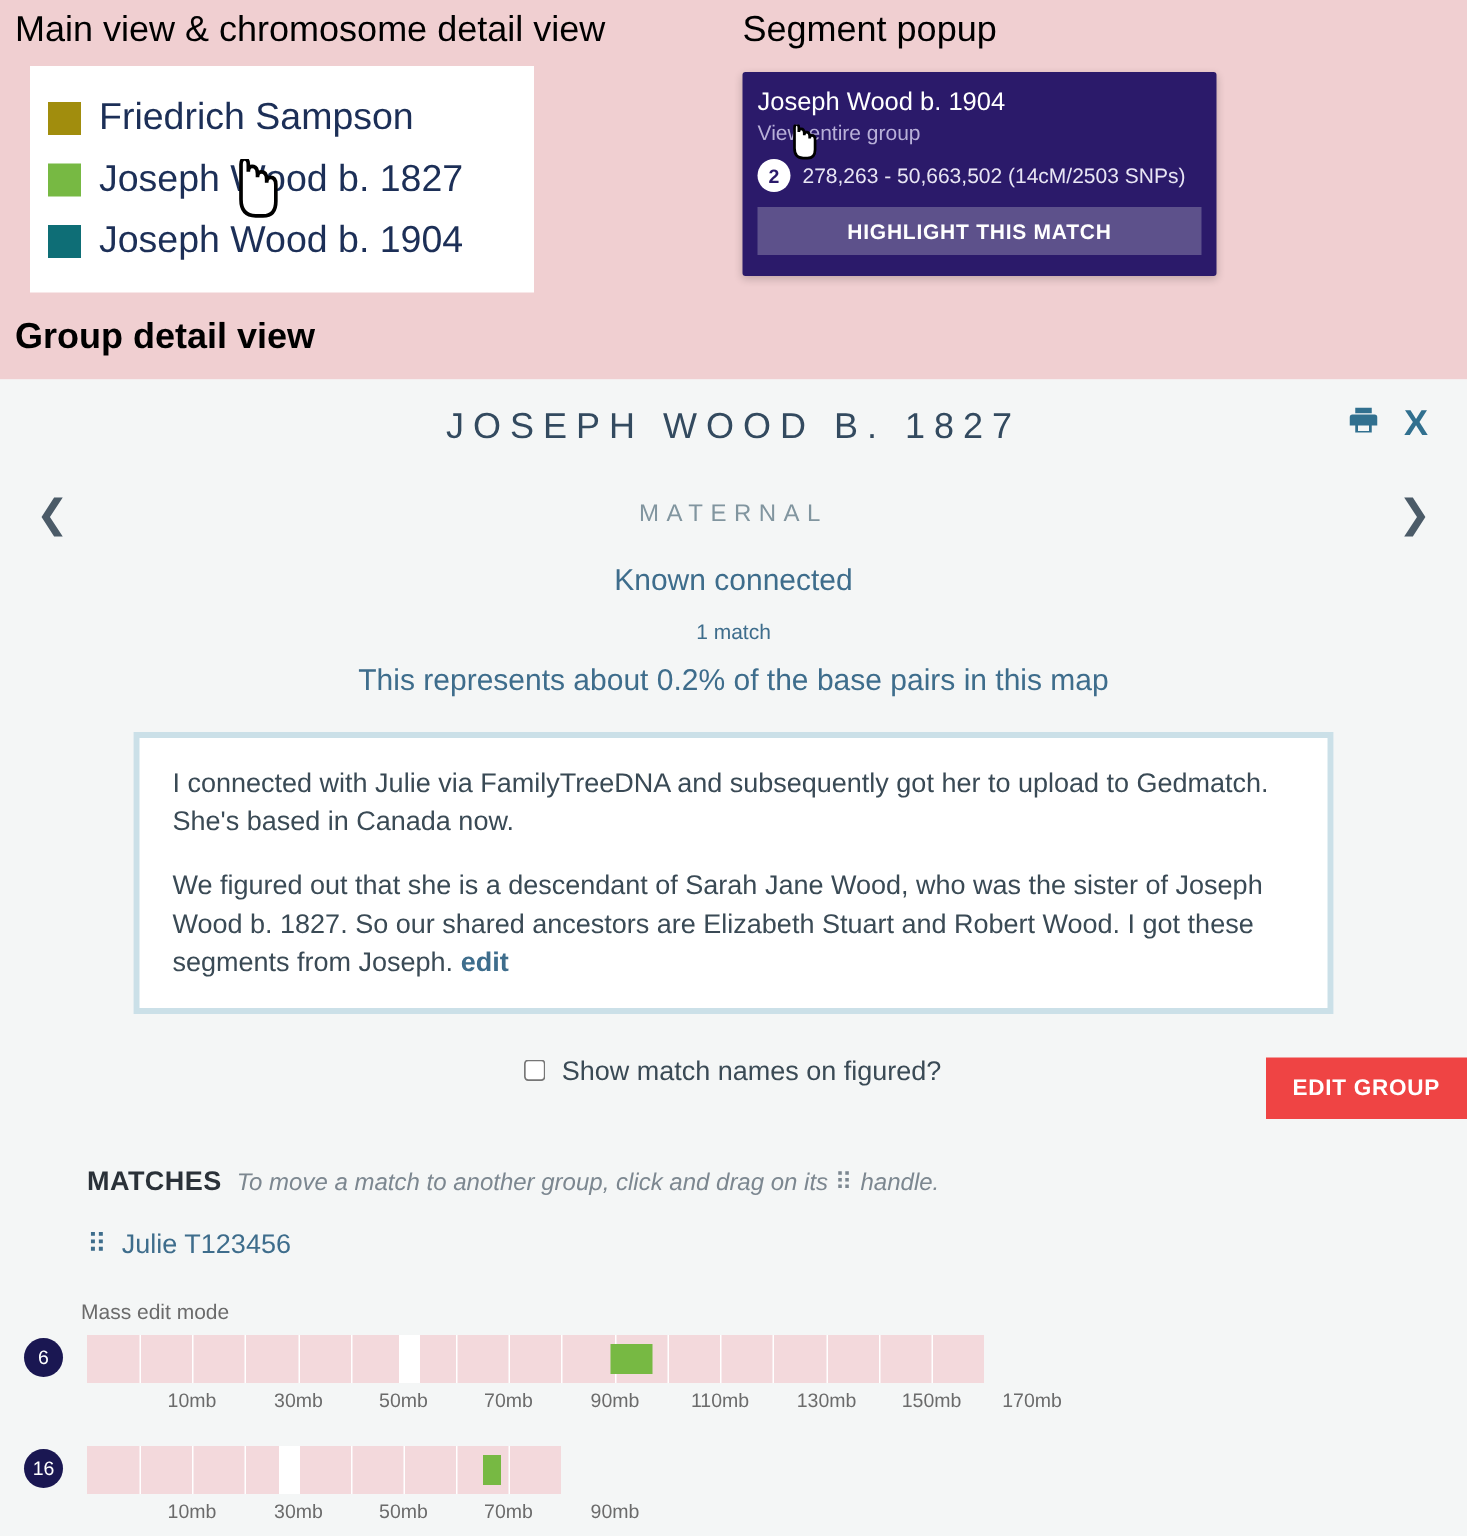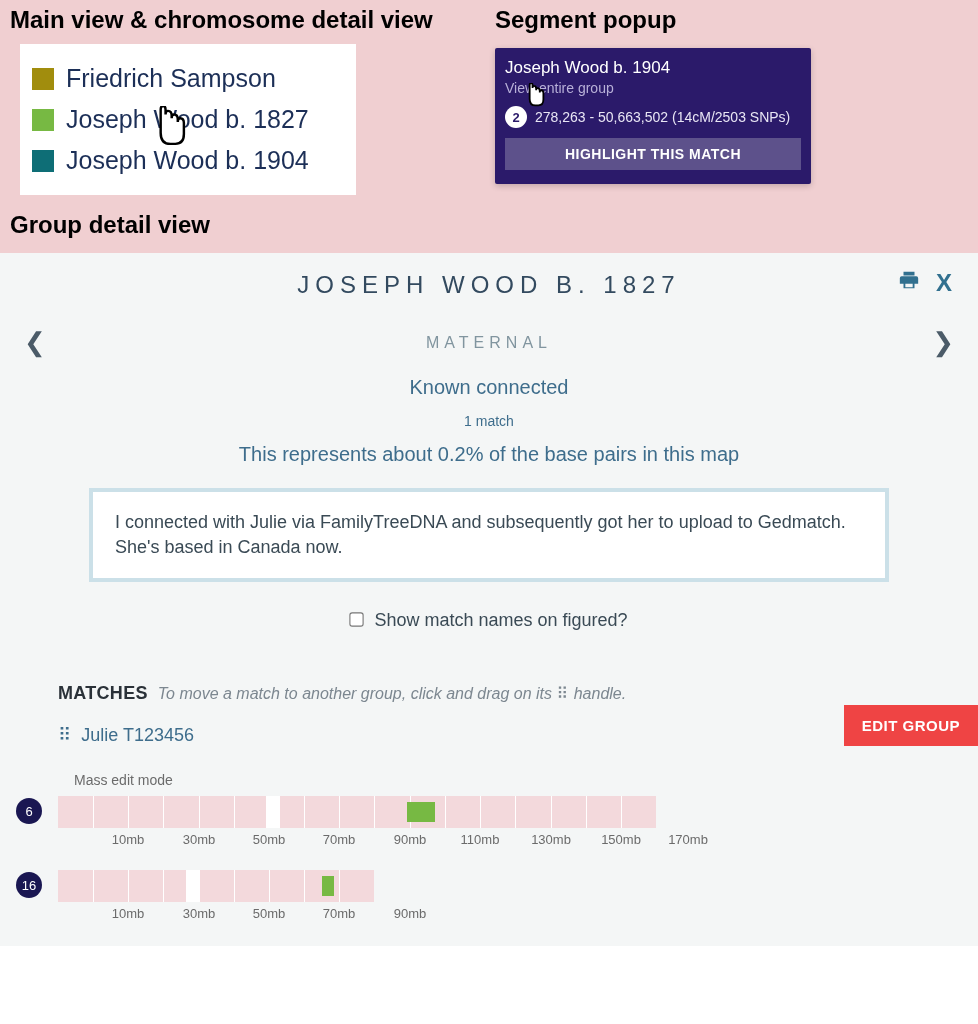--- a/index.html
+++ b/index.html
@@ -2,21 +2,21 @@
 <html><head>
 <meta charset="utf-8">
 <style>
   * { box-sizing: border-box; margin: 0; padding: 0; }
   body { font-family: -apple-system, BlinkMacSystemFont, "Segoe UI", Helvetica, Arial, sans-serif; background:#fff; }
   .page { width:978px; }
   .pink { background:#f0cfd1; }
   .headings-row { display:flex; }
   .col1 { width:485px; padding:6px 10px 0 10px; }
   .col2 { width:493px; padding:6px 10px 0 10px; }
-  .heading { font-weight:700; font-size:24px; color:#000; }
+  .heading { font-weight:400; font-size:24px; color:#000; }
   .subhead { font-weight:800; font-size:24px; color:#000; padding:8px 10px 14px 10px; }
   .top-row { display:flex; }
   .legend { background:#fff; padding:14px 18px 14px 12px; margin:4px 0 8px 10px; width:336px; position:relative; }
   .legend-item { display:flex; align-items:center; gap:12px; padding:6px 0; cursor:pointer; }
   .sw { width:22px; height:22px; display:inline-block; }
   .sw-olive { background:#a18d0d; }
   .sw-green { background:#77b943; }
   .sw-teal  { background:#0e6e76; }
   .legend-label { font-size:25px; color:#1c2f57; }
   .cursor { position:absolute; left:128px; top:62px; pointer-events:none; }
@@ -51,21 +51,21 @@
   .cb-row input { transform:scale(1.1); margin-right:6px; cursor:pointer; }
   .edit-group { position:absolute; right:0; top:452px; background:#ef4444; color:#fff; border:none; padding:12px 18px; font-weight:700; font-size:15px; letter-spacing:.5px; cursor:pointer; }
   .matches { margin:52px 0 0 42px; }
   .matches-head { display:flex; align-items:baseline; gap:10px; }
   .matches-title { font-weight:800; color:#2a3138; font-size:18px; letter-spacing:.3px; }
   .matches-hint { color:#7c8790; font-style:italic; font-size:16px; }
   .handle-icon { font-style:normal; letter-spacing:1px; }
   .match-line { margin-top:20px; color:#3e6d8c; font-size:18px; }
   .match-handle { color:#3e6d8c; margin-right:4px; cursor:grab; letter-spacing:1px; }
   .match-name { cursor:pointer; }
-  .mass-edit { margin:26px 0 4px 58px; color:#6b6b6b; font-size:14px; cursor:pointer; display:inline-block; }
+  .mass-edit { margin:26px 0 4px 38px; color:#6b6b6b; font-size:14px; cursor:pointer; display:inline-block; }
   .chrom { display:flex; align-items:flex-start; margin-top:4px; }
   .chrom + .chrom { margin-top:18px; }
   .chrom-badge { width:26px; height:26px; border-radius:50%; background:#1a1752; color:#fff; font-size:13px; display:flex; align-items:center; justify-content:center; margin-top:2px; }
   .chrom-body { margin-left:16px; }
   .track { height:32px; background:#f3d9dc; position:relative; }
   .track .tick { position:absolute; top:0; bottom:0; width:1px; background:#fff; }
   .track .cent { position:absolute; top:0; bottom:0; width:14px; background:#fff; }
   .track .seg { position:absolute; top:6px; height:20px; background:#77b943; cursor:pointer; }
   .axis { position:relative; height:20px; margin-top:4px; font-size:13px; color:#6b6b6b; }
   .axis span { position:absolute; transform:translateX(-50%); }
@@ -142,20 +142,21 @@
       <span class="maternal">MATERNAL</span>
       <span class="chev">❯</span>
     </div>
     <div class="center-col">
       <div class="known">Known connected</div>
       <div class="count">1 match</div>
       <div class="percent">This represents about 0.2% of the base pairs in this map</div>
     </div>
     <div class="note-box">
       <p>I connected with Julie via FamilyTreeDNA and subsequently got her to upload to Gedmatch. She's based in Canada now.</p>
+      <p><span>We figured out that she is a descendant of Sarah Jane Wood, who was the sister of Joseph Wood b. 1827. So our shared ancestors are Elizabeth Stuart and Robert Wood. I got these segments from Joseph. </span><span class="edit-link">edit</span></p>
     </div>
     <div class="cb-row">
       <label>
         <input type="checkbox" style="">
         <span>Show match names on figured?</span>
       </label>
     </div>
     <button class="edit-group">EDIT GROUP</button>
 
     <div class="matches">

